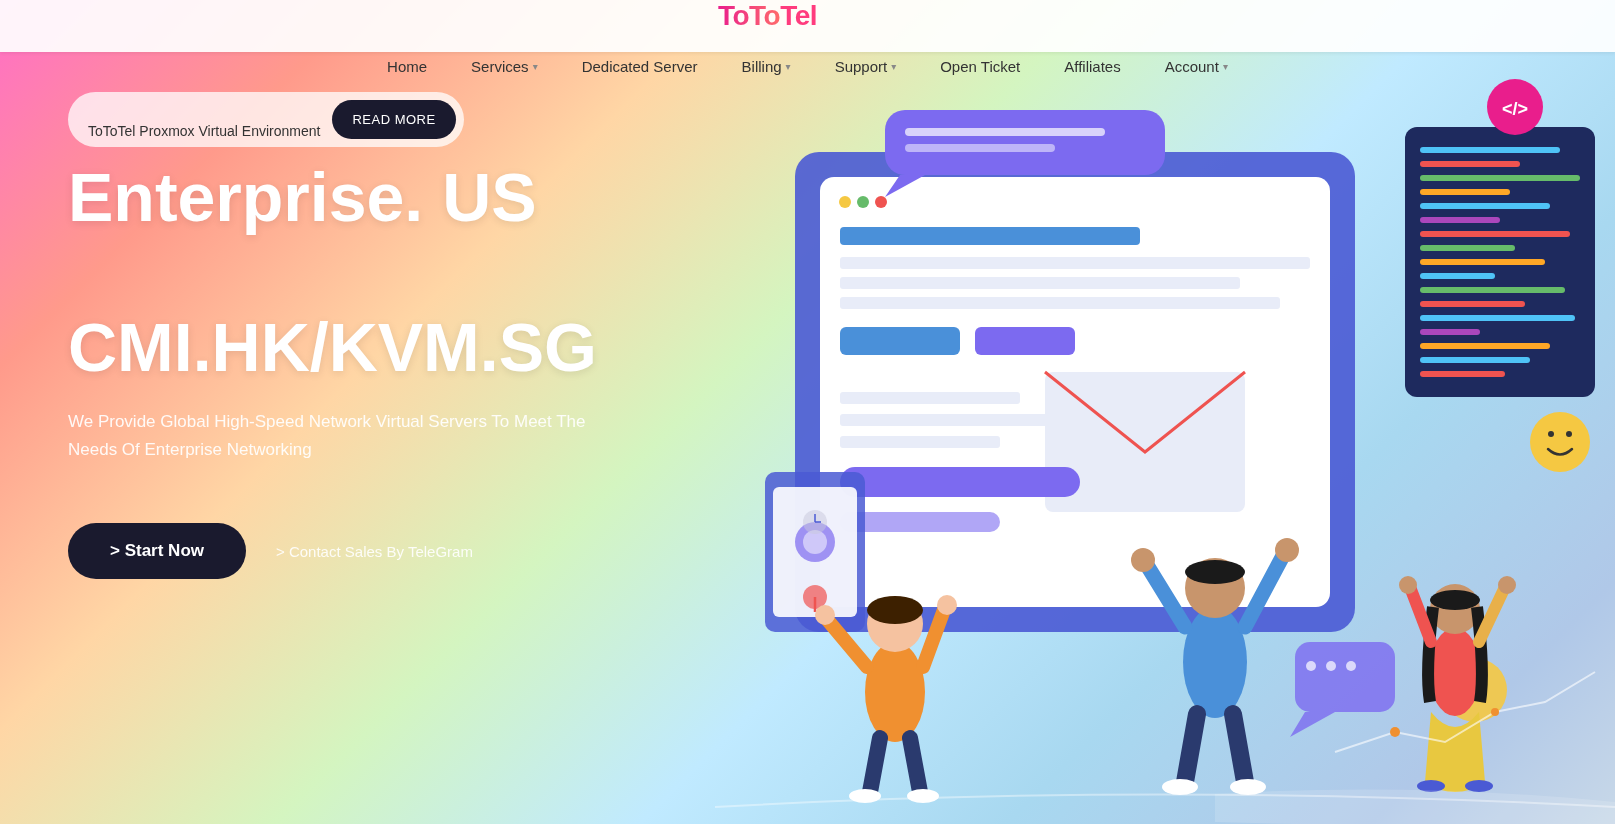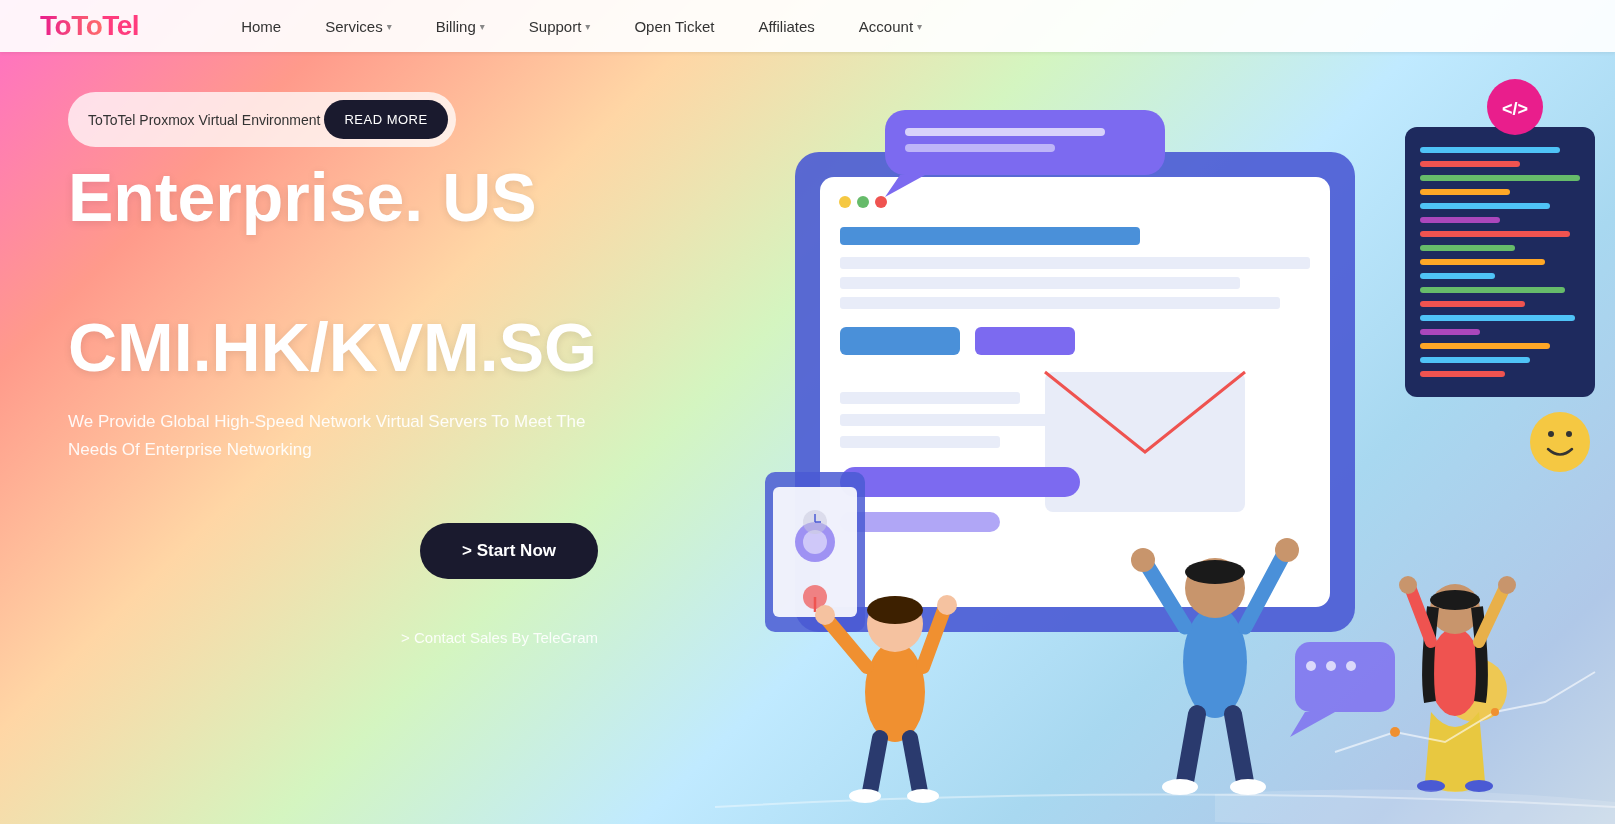--- a/index.html
+++ b/index.html
@@ -9,20 +9,21 @@
     .navbar {
       position: absolute;
       top: 0; left: 0; right: 0;
       height: 52px;
       background: rgba(255,255,255,0.92);
       display: flex;
       align-items: center;
       padding: 0 40px;
       z-index: 10;
       box-shadow: 0 1px 4px rgba(0,0,0,0.08);
+      flex-direction: column;
     }
 
     .nav-links {
       display: flex;
       align-items: center;
       gap: 0;
       flex: 1;
     }
     .nav-item {
       padding: 0 22px;
@@ -57,25 +58,25 @@
         #c8d8e8 100%
       );
     }
 
     
     .announcement {
       position: absolute;
       top: 92px;
       left: 68px;
       display: flex;
-      align-items: center;
+      align-items: flex-end;
       background: rgba(255,255,255,0.75);
       border-radius: 50px;
       padding: 8px 8px 8px 20px;
-      gap: 4px;
+      gap: 12px;
     }
     .announcement-text {
       font-size: 14px;
       color: #333;
       font-weight: 500;
     }
     .read-more-btn {
       background: #1a1a2e;
       color: #fff;
       border: none;
@@ -104,23 +105,22 @@
     }
     .hero-subtitle {
       font-size: 17px;
       color: rgba(255,255,255,0.92);
       line-height: 1.6;
       margin-bottom: 60px;
       max-width: 530px;
     }
     .hero-buttons {
       display: flex;
-      align-items: flex-end;
+      align-items: flex-start;
       gap: 30px;
-      flex-direction: column;
     }
     .start-now-btn {
       background: #1a1a2e;
       color: #fff;
       border: none;
       border-radius: 50px;
       padding: 18px 42px;
       font-size: 17px;
       font-weight: 600;
       cursor: pointer;
@@ -175,20 +175,23 @@
     <span class="logo-white" style="background: linear-gradient(90deg, rgb(233, 30, 140), rgb(255, 107, 107)) text; -webkit-text-fill-color: transparent;">ToTo</span><span class="logo-pink" style="color: rgb(255, 60, 126); -webkit-text-fill-color: rgb(255, 60, 126);">Tel</span>
   </div>
 
   <div class="nav-links">
     <div class="nav-item active">
       <span>Home</span>
     </div>
     <div class="nav-item">
       <span>Services</span>
       <span class="chevron">▾</span>
+    </div>
+    <div class="nav-item">
+      <span>Dedicated Server</span>
     </div>
     <div class="nav-item">
       <span>Billing</span>
       <span class="chevron">▾</span>
     </div>
     <div class="nav-item">
       <span>Support</span>
       <span class="chevron">▾</span>
     </div>
     <div class="nav-item">

